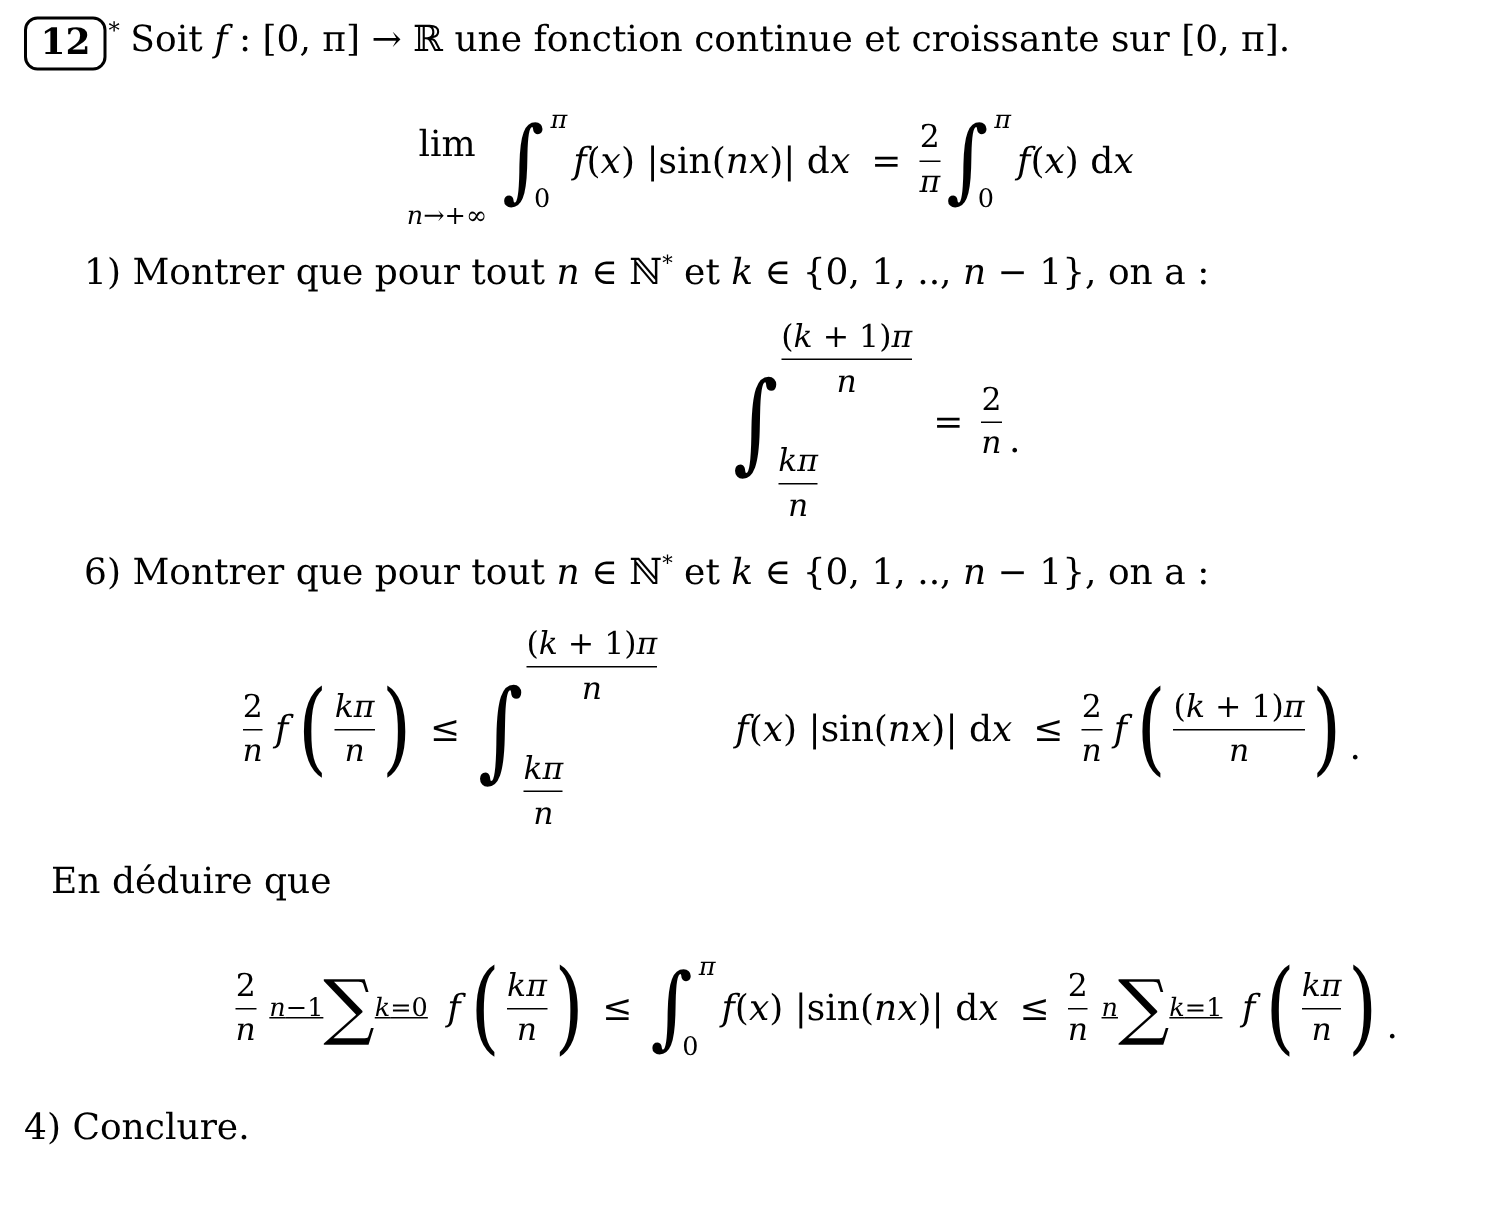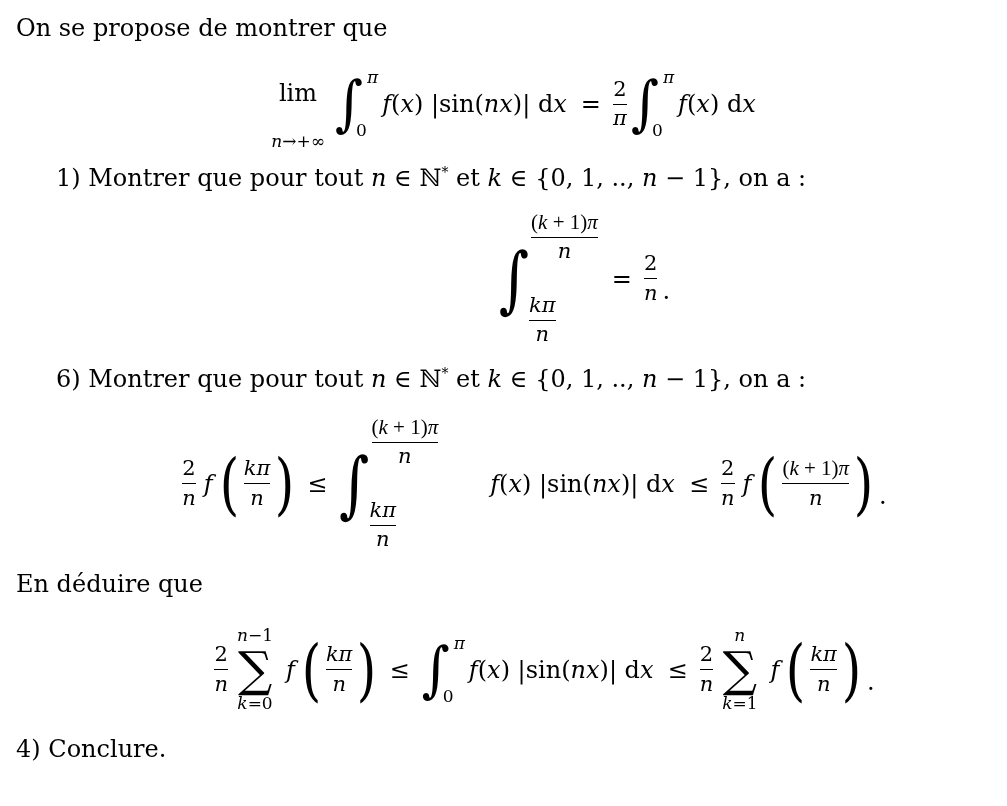--- a/index.html
+++ b/index.html
@@ -21,21 +21,21 @@
   }
   .star{font-size:15px;vertical-align:top;margin-right:7px;}
   .nsup{font-size:14px;}
   
   .eq{display:flex;align-items:center;justify-content:center;font-size:24px;}
   .eq1{margin:16px 0 8px;min-height:88px;transform:translateX(12px);}
   .eq2{margin:14px 0 8px;min-height:140px;transform:translateX(80px);}
   .eq3{margin:16px 0 8px;min-height:145px;transform:translateX(30px);}
   .eq4{margin:14px 0 2px;min-height:110px;transform:translateX(40px);}
   .sec{margin-top:14px;margin-left:40px;}
-  .ded{margin-top:12px;}
+  .ded{margin-top:12px;margin-left:18px;}
   .conc{margin-top:8px;}
   
   .lim{display:inline-flex;flex-direction:column;align-items:center;line-height:1;
        margin-right:8px;transform:translateY(11px);gap:24px;}
   .limsub{font-size:17px;margin-top:4px;}
   
   .integral{display:inline-flex;align-items:center;height:72px;margin:0 2px;}
   .int-sign{display:inline-block;font-size:54px;line-height:1;transform:scaleY(1.12);}
   .int-ss{display:inline-flex;flex-direction:column;justify-content:space-between;
           height:70px;font-size:17px;line-height:1;margin-left:2px;}
@@ -45,40 +45,40 @@
   .intfr{display:inline-flex;align-items:center;margin:0 2px;}
   .int-sign2{display:inline-block;font-size:58px;line-height:1;transform:scaleY(1.25);}
   .frlims{display:inline-flex;flex-direction:column;justify-content:space-between;
           align-items:flex-start;height:136px;margin-left:0;}
   .flim{font-size:19px;}
   .low{transform:translateX(-2px);}
   
   .frac{display:inline-flex;flex-direction:column;align-items:center;
         line-height:1.12;font-size:21px;margin:0 2px;}
   .fbar{align-self:stretch;border-top:1.5px solid #000;margin:2.5px 0;height:0;}
-  .fnum{display:inline;white-space:pre;font-family:Liberation Serif, serif;}
-  
-  .sum{display:inline-flex;flex-direction:column;align-items:center;line-height:1;margin:0 7px;}
+  .fnum{display:inline;white-space:pre;}
+  
+  .sum{display:inline-flex;flex-direction:row;align-items:center;line-height:1;margin:0 7px;text-decoration:underline;}
   .ssup,.ssub{font-size:17px;}
   .ssign{font-size:48px;line-height:0.95;margin:3px 0;}
   
   .rel{margin:0 10px;}
   .fvar{margin:0 4px 0 6px;}
   .bigp{display:inline-block;font-size:64px;line-height:1;transform:scale(0.78,1.05);}
   .mrow{margin:0 4px;}
   .gapL{margin-left:48px;}
   .enddot{transform:translateY(12px);margin-left:3px;}
 </style>
 </head>
 <body>
 
 <div class="page">
 
-
-  <p class="line line2"><span class="t">On se propose de montrer que</span></p>
+  <p class="line"><span class="exbox"><span class="t">12</span></span><sup class="star t">*</sup><span class="t">Soit </span><span class="t mi">f</span><span class="t"> : [0, π] → ℝ une fonction continue et croissante sur [0, π].</span></p>
+
 
   <div class="eq eq1">
     <span class="lim">
         <span class="t">lim</span>
         <span class="limsub"><span class="t mi">n</span><span class="t">→+∞</span></span>
       </span>
     <span class="integral">
         <span class="int-sign t">∫</span>
         <span class="int-ss">
           <span class="isup t mi">π</span>

